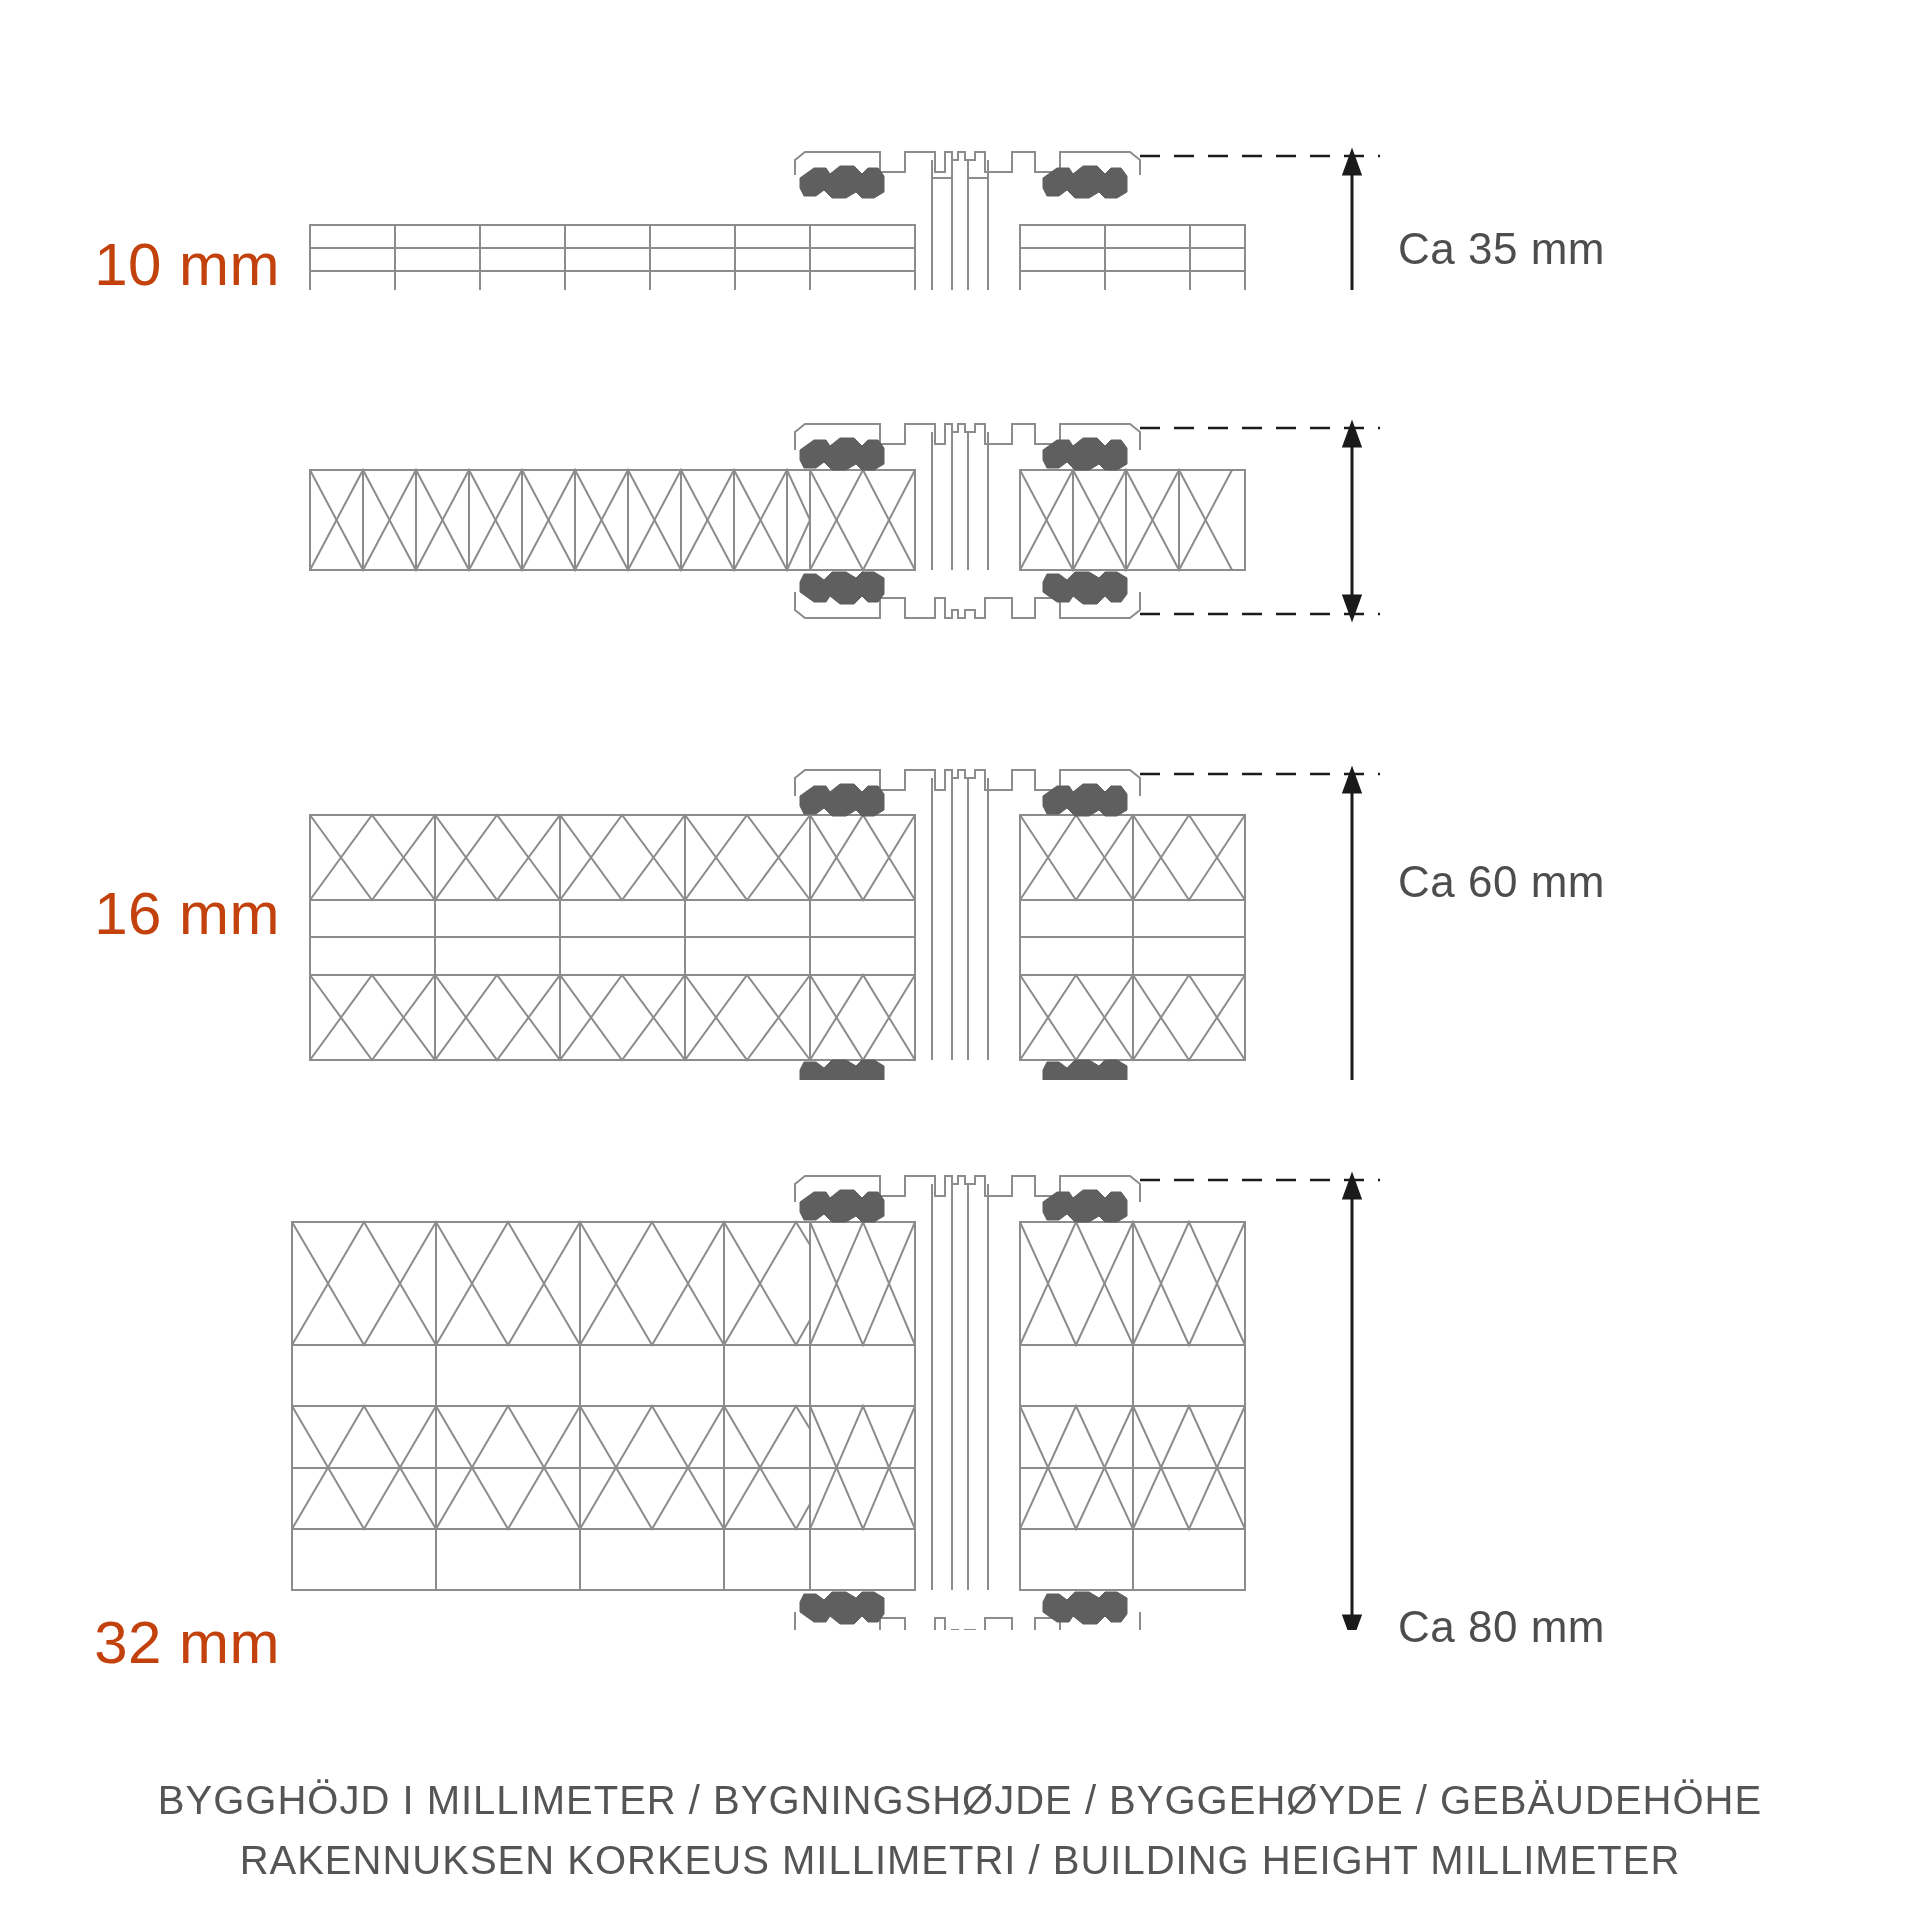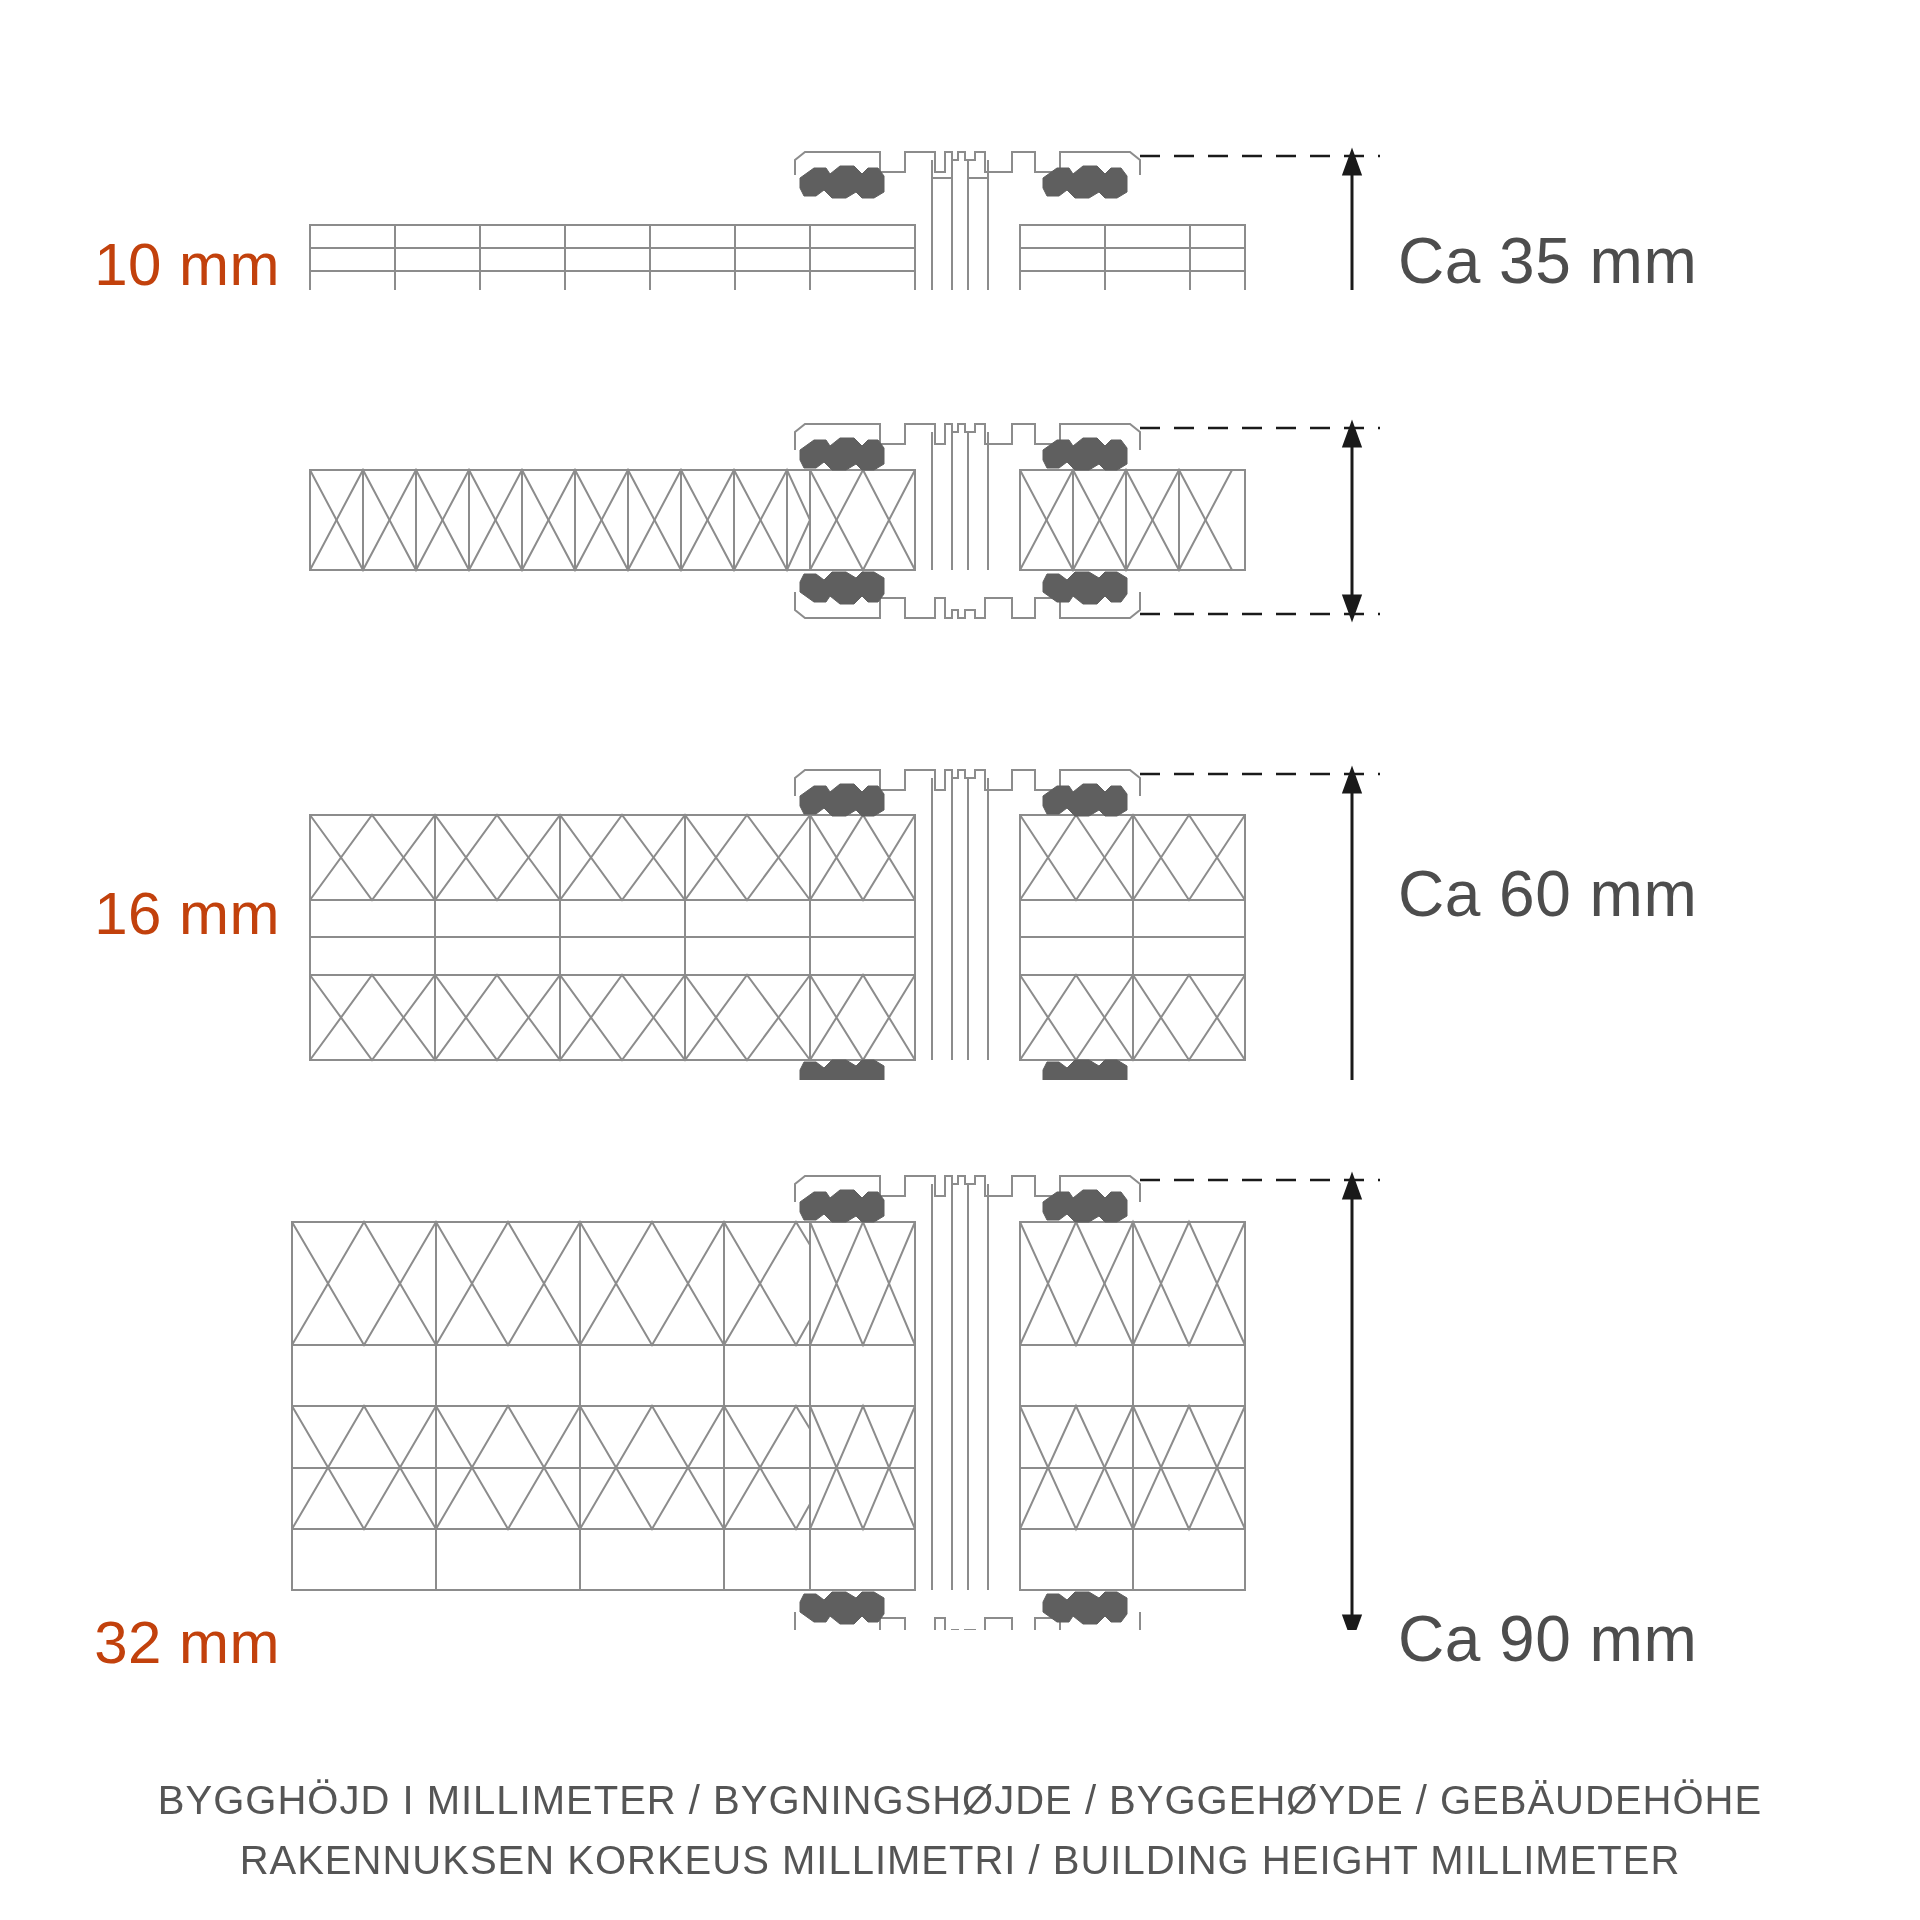--- a/index.html
+++ b/index.html
@@ -29,21 +29,21 @@
   .thk-label {
     position: absolute;
     font-size: 60px;
     letter-spacing: 0.5px;
     color: #c2410c;
     text-align: right;
     white-space: nowrap;
   }
   .height-label {
     position: absolute;
-    font-size: 64px;
+    font-size: 44px;
     letter-spacing: 0.5px;
     color: #4d4d4d;
     white-space: nowrap;
   }
   .caption {
     position: absolute;
     left: 0;
     width: 1920px;
     text-align: center;
     color: #555555;
@@ -173,21 +173,21 @@
       <g stroke="#1a1a1a" stroke-width="3" fill="#1a1a1a">
         <line x1="1352" y1="62" x2="1352" y2="240"></line>
         <polygon points="1352,54 1344,76 1360,76"></polygon>
         <polygon points="1352,248 1344,226 1360,226"></polygon>
       </g>
     </svg>
   </div>
 
   <div class="row" style="top:740px;height:330px;">
     <div class="thk-label" style="left:60px; top:868px; width:220px;">32 mm</div>
-    <div class="height-label" style="left:1398px; top:862px;">Ca 90 mm</div>
+    <div class="height-label" style="left:1398px; top:862px;">Ca 80 mm</div>
     <svg width="1920" height="340" viewBox="0 0 1920 340">
       <g fill="none" stroke="#8c8c8c" stroke-width="2">
 
         <rect x="310" y="75" width="500" height="245"></rect>
         <line x1="310" y1="160" x2="810" y2="160"></line>
         <line x1="310" y1="197" x2="810" y2="197"></line>
         <line x1="310" y1="235" x2="810" y2="235"></line>
         <line x1="435" y1="75" x2="435" y2="320"></line>
         <line x1="560" y1="75" x2="560" y2="320"></line>
         <line x1="685" y1="75" x2="685" y2="320"></line>

